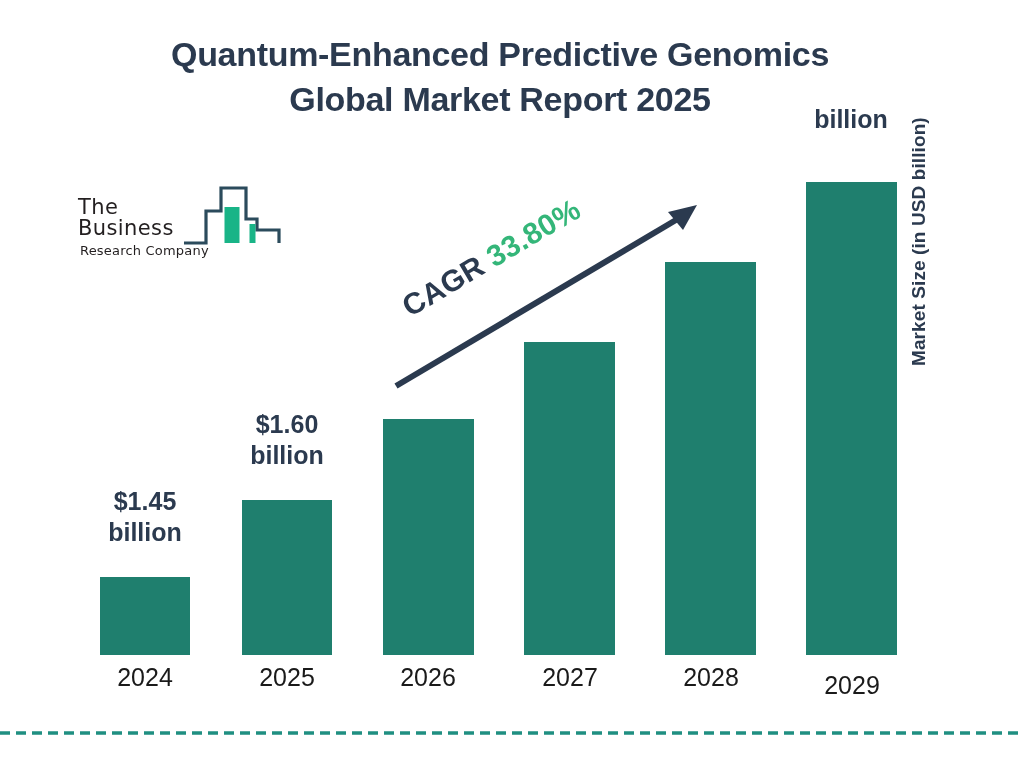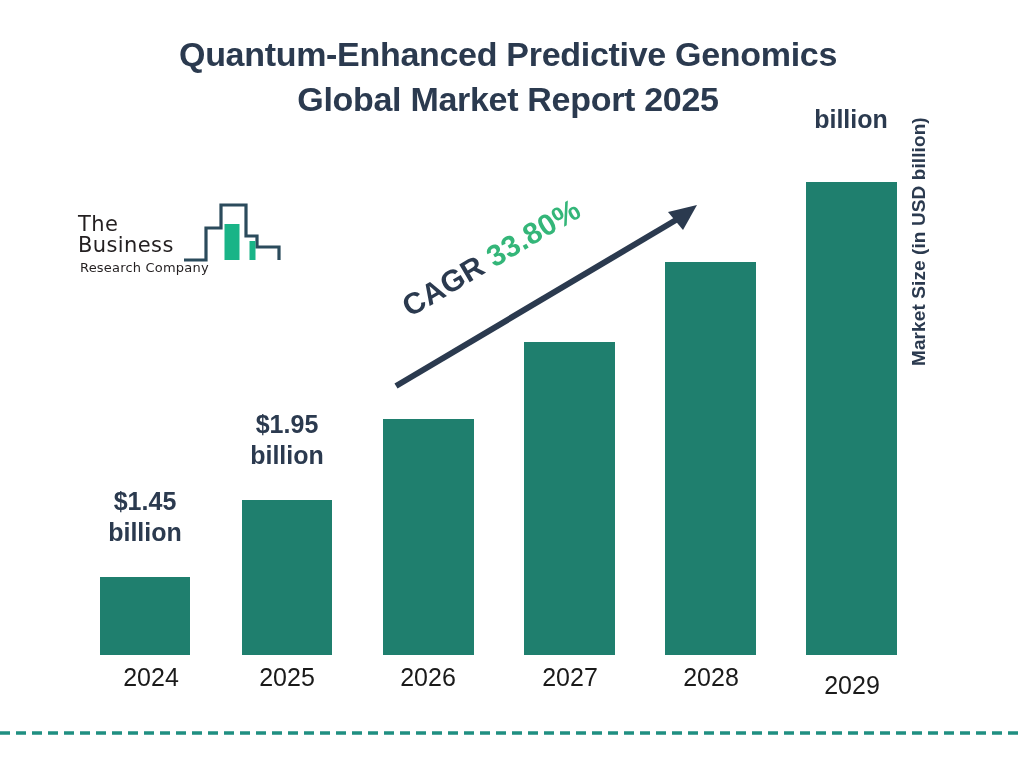--- a/index.html
+++ b/index.html
@@ -12,40 +12,40 @@
     height: 768px;
     position: relative;
     overflow: hidden;
     font-family: "Liberation Sans", sans-serif;
     -webkit-font-smoothing: antialiased;
   }
 
   
   #chart-title {
     position: absolute;
-    left: 8px;
+    left: 0;
     top: 32px;
     width: 1000px;
     text-align: center;
     color: #2b3a4f;
     font-size: 34px;
     font-weight: bold;
     line-height: 1.33;
     letter-spacing: -0.3px;
   }
   #chart-title .title-line {
     display: block;
     white-space: nowrap;
   }
 
   
   #brand-logo {
     position: absolute;
     left: 78px;
-    top: 200px;
+    top: 183px;
     width: 210px;
     height: 68px;
   }
   #brand-logo .logo-text-block {
     position: absolute;
     left: 0;
     top: 14px;
     width: 135px;
     color: #231f20;
   }
@@ -184,28 +184,28 @@
   <div class="bar" style="left:383px; top:419px; width:91px; height:236px;"></div>
   <div class="bar" style="left:524px; top:342px; width:91px; height:313px;"></div>
   <div class="bar" style="left:665px; top:262px; width:91px; height:393px;"></div>
   <div class="bar" style="left:806px; top:182px; width:91px; height:473px;"></div>
 
   <div class="bar-value-label" style="left:75px; top:486px; width:140px;">
     <span>$1.45</span>
     <span>billion</span>
   </div>
   <div class="bar-value-label" style="left:217px; top:409px; width:140px;">
-    <span>$1.95</span>
+    <span>$1.60</span>
     <span>billion</span>
   </div>
   <div class="bar-value-label" style="left:781px; top:104px; width:140px;">
     <span>billion</span>
   </div>
 
-  <div class="x-tick-label" style="left:81px; top:665px; width:140px;">2024</div>
+  <div class="x-tick-label" style="left:75px; top:665px; width:140px;">2024</div>
   <div class="x-tick-label" style="left:217px; top:665px; width:140px;">2025</div>
   <div class="x-tick-label" style="left:358px; top:665px; width:140px;">2026</div>
   <div class="x-tick-label" style="left:500px; top:665px; width:140px;">2027</div>
   <div class="x-tick-label" style="left:641px; top:665px; width:140px;">2028</div>
   <div class="x-tick-label" style="left:782px; top:665px; width:140px;margin-top:8px;">2029</div>
 
   <div id="cagr-annotation">
     <svg width="330" height="200" viewBox="0 0 330 200">
       <line x1="11" y1="190" x2="296" y2="21" stroke="#2b3a4f" stroke-width="6" stroke-linecap="butt"></line>
       <polygon points="312,9 283,16 298,34" fill="#2b3a4f"></polygon>

